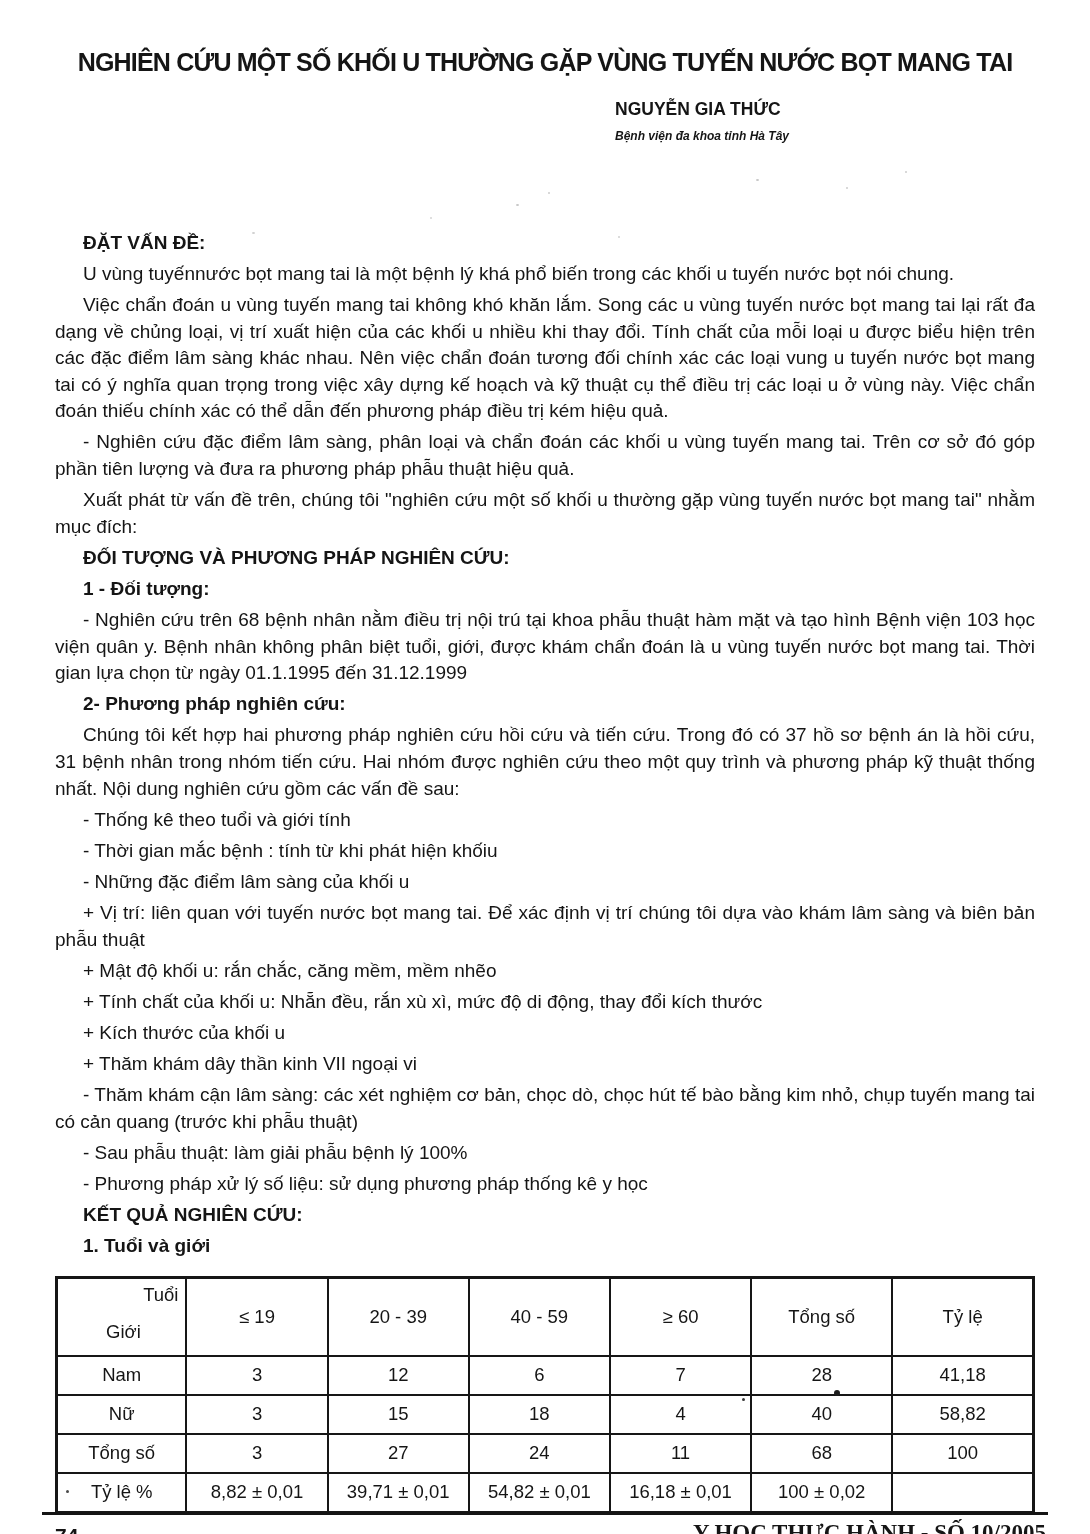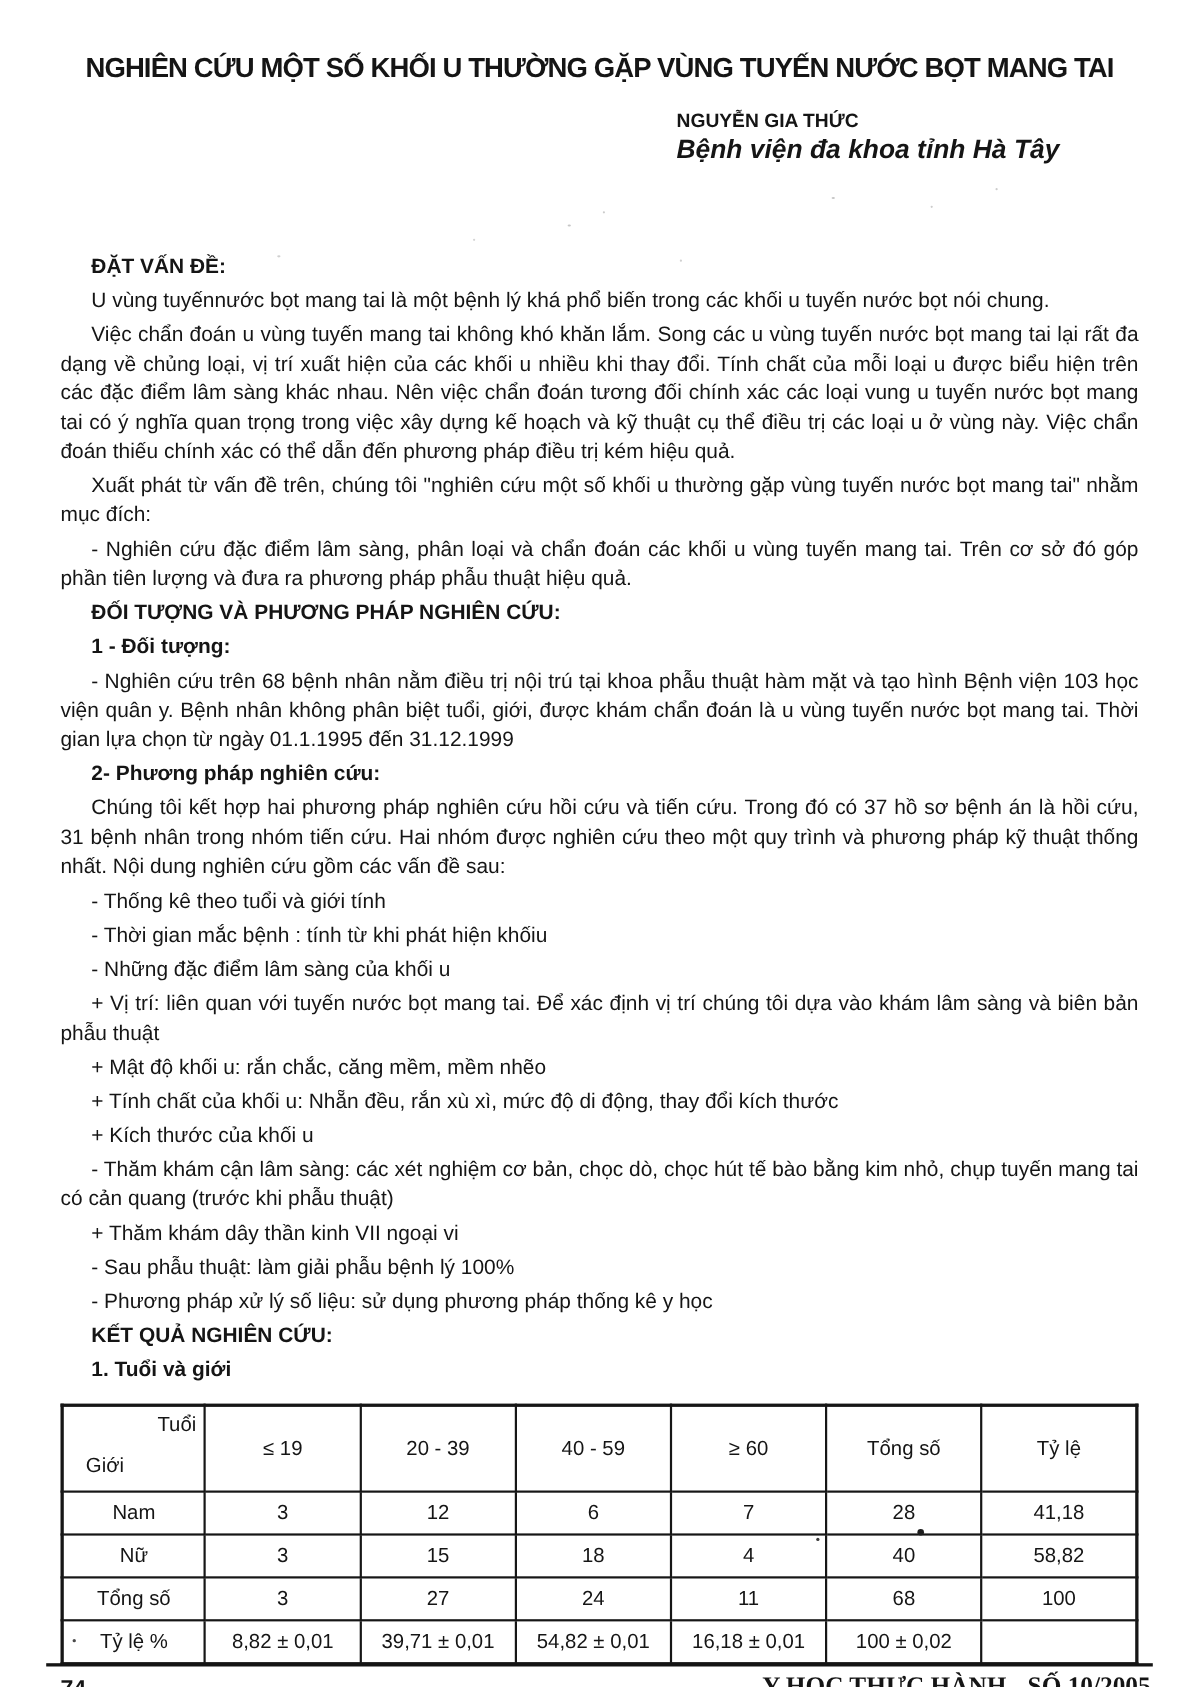--- a/index.html
+++ b/index.html
@@ -23,21 +23,21 @@
     line-height: 1.35;
   }
 
   .author-block {
     width: 360px;
     margin: 16px 115px 0 auto;
     text-align: left;
     line-height: 27px;
   }
   .author-name { font-weight: 700; font-size: 17.5px; }
-  .author-affiliation { font-weight: 700; font-style: italic; font-size: 24px; }
+  .author-affiliation { font-weight: 700; font-style: italic; font-size: 12px; }
 
   .body-text {
     margin: 80px 55px 0 55px;
     font-size: 19px;
     line-height: 26.6px;
     text-align: justify;
   }
   .body-text p { margin: 4.5px 0; text-indent: 28px; }
   .bh { font-weight: 700; }
 
@@ -52,21 +52,21 @@
   table.data td {
     text-align: center;
     vertical-align: middle;
     font-size: 18.5px;
     padding: 0 2px;
   }
   tr.head td { height: 76px; }
   tr.datarow td { height: 37px; }
   td.corner { position: relative; }
   .corner-top { position: absolute; top: 5px; right: 7px; }
-  .corner-bottom { position: absolute; bottom: 12px; left: 20px; }
+  .corner-bottom { position: absolute; bottom: 12px; left: 48px; }
   col.c-corner { width: 13.3%; }
   col.c-std { width: 14.45%; }
 
   .footer-rule {
     position: absolute;
     left: 42px; right: 42px; top: 1466px;
     height: 3px; background: #141414;
   }
   .footer-page-number {
     position: absolute; left: 55px; top: 1478px;
@@ -100,36 +100,36 @@
 
   <div class="author-block">
     <div class="author-name">NGUYỄN GIA THỨC</div>
     <div class="author-affiliation">Bệnh viện đa khoa tỉnh Hà Tây</div>
   </div>
 
   <div class="body-text">
     <p class="bh">ĐẶT VẤN ĐỀ:</p>
     <p>U vùng tuyếnnước bọt mang tai là một bệnh lý khá phổ biến trong các khối u tuyến nước bọt nói chung.</p>
     <p>Việc chẩn đoán u vùng tuyến mang tai không khó khăn lắm. Song các u vùng tuyến nước bọt mang tai lại rất đa dạng về chủng loại, vị trí xuất hiện của các khối u nhiều khi thay đổi. Tính chất của mỗi loại u được biểu hiện trên các đặc điểm lâm sàng khác nhau. Nên việc chẩn đoán tương đối chính xác các loại vung u tuyến nước bọt mang tai có ý nghĩa quan trọng trong việc xây dựng kế hoạch và kỹ thuật cụ thể điều trị các loại u ở vùng này. Việc chẩn đoán thiếu chính xác có thể dẫn đến phương pháp điều trị kém hiệu quả.</p>
+    <p>- Nghiên cứu đặc điểm lâm sàng, phân loại và chẩn đoán các khối u vùng tuyến mang tai. Trên cơ sở đó góp phần tiên lượng và đưa ra phương pháp phẫu thuật hiệu quả.</p>
     <p>Xuất phát từ vấn đề trên, chúng tôi "nghiên cứu một số khối u thường gặp vùng tuyến nước bọt mang tai" nhằm mục đích:</p>
-    <p>- Nghiên cứu đặc điểm lâm sàng, phân loại và chẩn đoán các khối u vùng tuyến mang tai. Trên cơ sở đó góp phần tiên lượng và đưa ra phương pháp phẫu thuật hiệu quả.</p>
     <p class="bh">ĐỐI TƯỢNG VÀ PHƯƠNG PHÁP NGHIÊN CỨU:</p>
     <p class="bh">1 - Đối tượng:</p>
     <p>- Nghiên cứu trên 68 bệnh nhân nằm điều trị nội trú tại khoa phẫu thuật hàm mặt và tạo hình Bệnh viện 103 học viện quân y. Bệnh nhân không phân biệt tuổi, giới, được khám chẩn đoán là u vùng tuyến nước bọt mang tai. Thời gian lựa chọn từ ngày 01.1.1995 đến 31.12.1999</p>
     <p class="bh">2- Phương pháp nghiên cứu:</p>
     <p>Chúng tôi kết hợp hai phương pháp nghiên cứu hồi cứu và tiến cứu. Trong đó có 37 hồ sơ bệnh án là hồi cứu, 31 bệnh nhân trong nhóm tiến cứu. Hai nhóm được nghiên cứu theo một quy trình và phương pháp kỹ thuật thống nhất. Nội dung nghiên cứu gồm các vấn đề sau:</p>
     <p>- Thống kê theo tuổi và giới tính</p>
     <p>- Thời gian mắc bệnh : tính từ khi phát hiện khốiu</p>
     <p>- Những đặc điểm lâm sàng của khối u</p>
     <p>+ Vị trí: liên quan với tuyến nước bọt mang tai. Để xác định vị trí chúng tôi dựa vào khám lâm sàng và biên bản phẫu thuật</p>
     <p>+ Mật độ khối u: rắn chắc, căng mềm, mềm nhẽo</p>
     <p>+ Tính chất của khối u: Nhẵn đều, rắn xù xì, mức độ di động, thay đổi kích thước</p>
     <p>+ Kích thước của khối u</p>
+    <p>+ Thăm khám dây thần kinh VII ngoại vi</p>
     <p>- Thăm khám cận lâm sàng: các xét nghiệm cơ bản, chọc dò, chọc hút tế bào bằng kim nhỏ, chụp tuyến mang tai có cản quang (trước khi phẫu thuật)</p>
-    <p>+ Thăm khám dây thần kinh VII ngoại vi</p>
     <p>- Sau phẫu thuật: làm giải phẫu bệnh lý 100%</p>
     <p>- Phương pháp xử lý số liệu: sử dụng phương pháp thống kê y học</p>
     <p class="bh">KẾT QUẢ NGHIÊN CỨU:</p>
     <p class="bh">1. Tuổi và giới</p>
   </div>
 
   <table class="data">
     <colgroup>
       <col class="c-corner">
         <col class="c-std">

